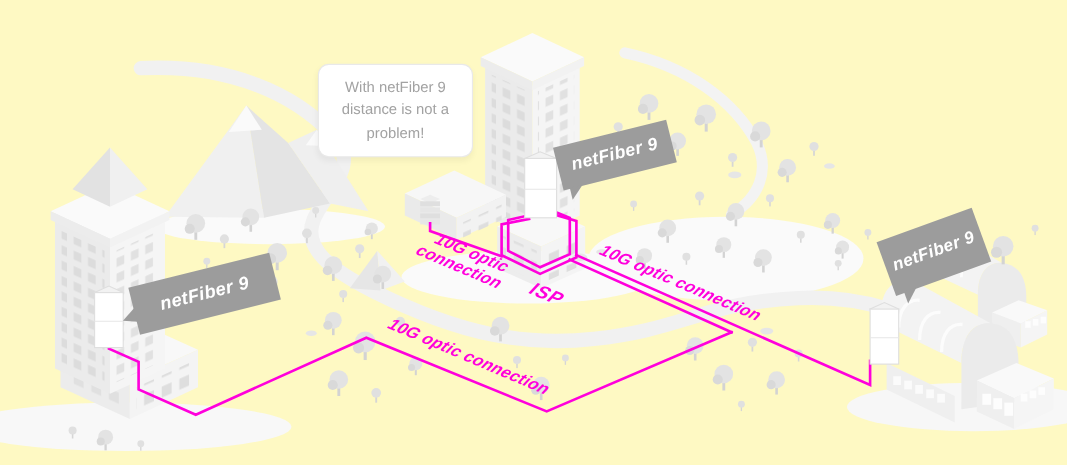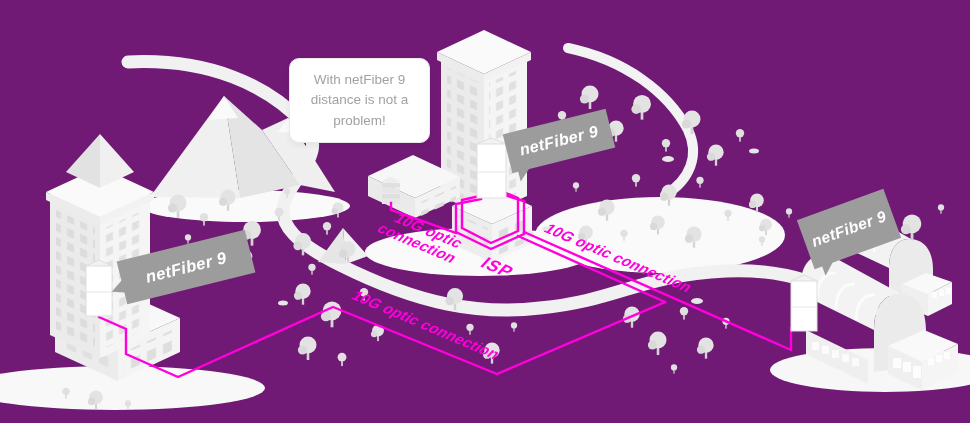--- a/index.html
+++ b/index.html
@@ -1,16 +1,16 @@
 <!DOCTYPE html>
 <html style="--fiber: #FF00DC; --banner-bg: #9C9C9C; --bubble-text: #A2A2A2;"><head>
 <meta charset="utf-8">
 <style>
   html,body{margin:0;padding:0;background:#fff;}
-  #stage{position:relative;width:970px;height:423px;overflow:hidden;background:#701a75;
+  #stage{position:relative;width:970px;height:423px;overflow:hidden;background:#fef9c3;
          font-family:"Liberation Sans", sans-serif;}
   #scene-svg{position:absolute;left:0;top:0;}
   .fiber{fill:none;stroke:var(--fiber,#FF00DC);stroke-width:2.4;stroke-linejoin:miter;stroke-linecap:square;}
   .conn-label{position:absolute;color:var(--fiber,#FF00DC);font-weight:bold;font-size:15px;
       line-height:1.05;text-align:center;transform:rotate(23deg) skewX(-20deg);
       transform-origin:center;letter-spacing:.2px;white-space:nowrap;}
   .conn-label.two-line{white-space:normal;width:98px;}
   .conn-label.isp{font-size:17px;letter-spacing:1px;}
   .banner{position:absolute;background:var(--banner-bg,#9C9C9C);color:#fff;display:flex;
       align-items:center;justify-content:center;font-weight:bold;font-style:italic;

